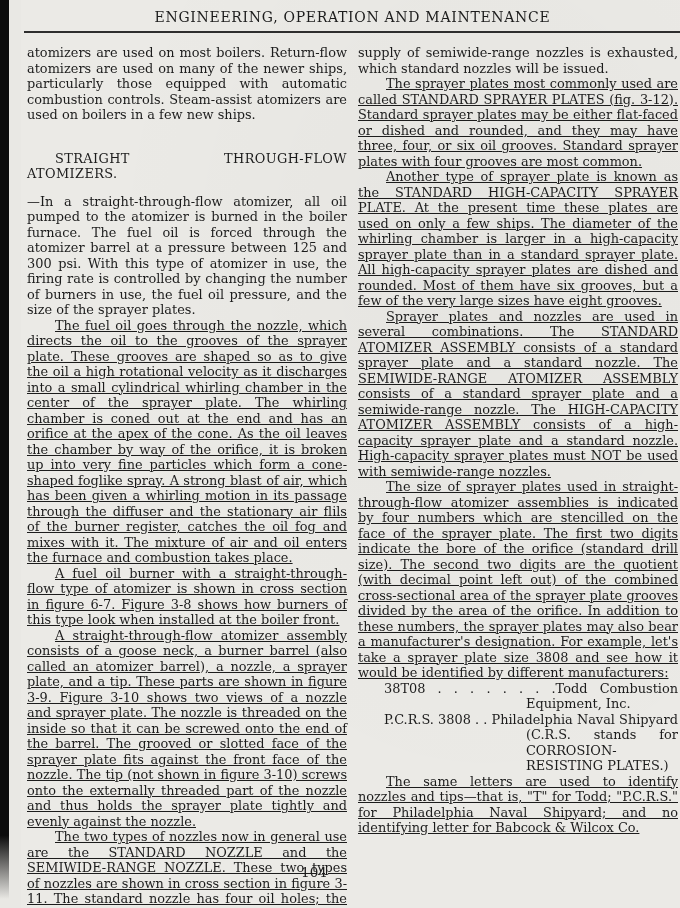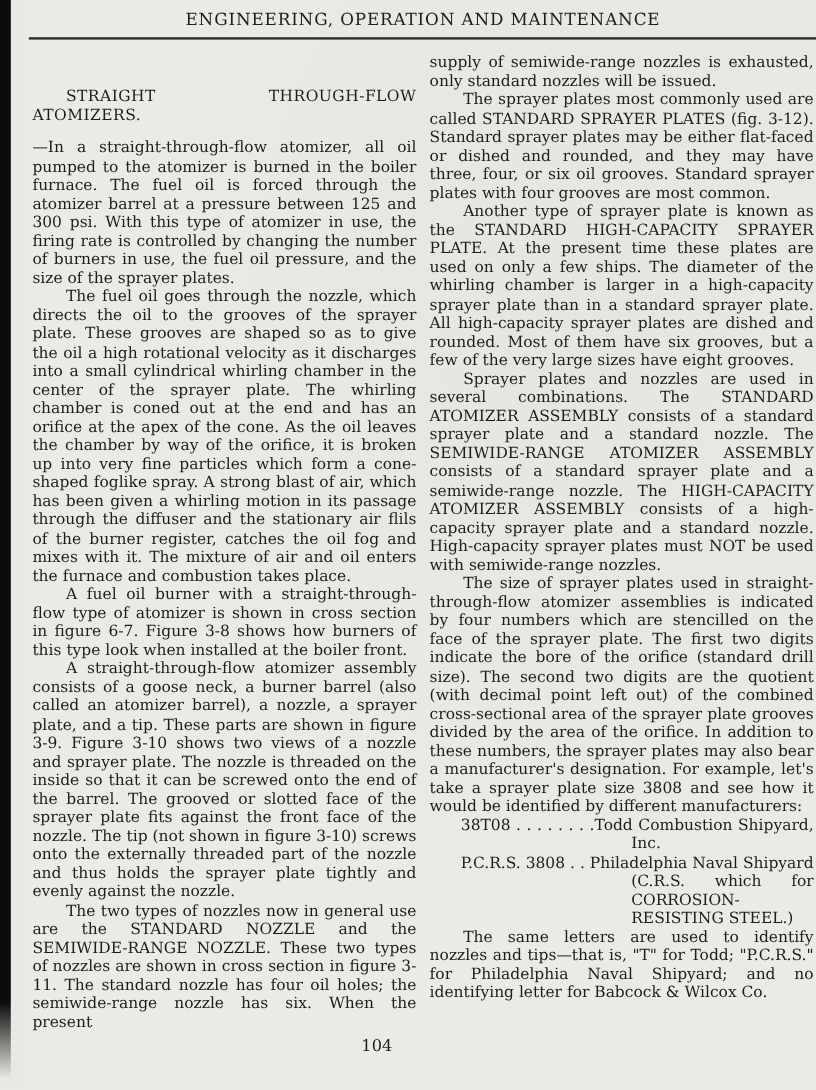--- a/index.html
+++ b/index.html
@@ -42,21 +42,21 @@
     gap:11px;
     padding:12px 5px 0 6px;
   }
   .col{
     width:320px;
     font-size:12.9px;
     line-height:15.5px;
     text-align:justify;
   }
   .para{margin:0;}
-  .indent{text-indent:28px;}
+  .indent{text-indent:28px;text-decoration:underline;}
   .section-heading{
     margin:28px 0 12px 0;
     text-indent:28px;
     text-align:justify;
     text-align-last:justify;
     letter-spacing:0.4px;
   }
   .mfr-list{margin:0;}
   .mfr-entry{
     padding-left:168px;
@@ -77,38 +77,39 @@
 <div class="scan-edge-right"></div>
 
 <div class="paper">
 
   <div class="page-header">ENGINEERING, OPERATION AND MAINTENANCE</div>
   <hr class="header-rule">
 
   <div class="columns">
 
     <div class="col">
+      <p class="para">atomizers are used on most boilers. Return-flow atomizers are used on many of the newer ships, particularly those equipped with automatic combustion controls. Steam-assist atomizers are used on boilers in a few new ships.</p>
       <p class="section-heading">STRAIGHT THROUGH-FLOW ATOMIZERS.</p>
       <p class="para">—In a straight-through-flow atomizer, all oil pumped to the atomizer is burned in the boiler furnace. The fuel oil is forced through the atomizer barrel at a pressure between 125 and 300 psi. With this type of atomizer in use, the firing rate is controlled by changing the number of burners in use, the fuel oil pressure, and the size of the sprayer plates.</p>
       <p class="para indent">The fuel oil goes through the nozzle, which directs the oil to the grooves of the sprayer plate. These grooves are shaped so as to give the oil a high rotational velocity as it discharges into a small cylindrical whirling chamber in the center of the sprayer plate. The whirling chamber is coned out at the end and has an orifice at the apex of the cone. As the oil leaves the chamber by way of the orifice, it is broken up into very fine particles which form a cone-shaped foglike spray. A strong blast of air, which has been given a whirling motion in its passage through the diffuser and the stationary air flils of the burner register, catches the oil fog and mixes with it. The mixture of air and oil enters the furnace and combustion takes place.</p>
       <p class="para indent">A fuel oil burner with a straight-through-flow type of atomizer is shown in cross section in figure 6-7. Figure 3-8 shows how burners of this type look when installed at the boiler front.</p>
       <p class="para indent">A straight-through-flow atomizer assembly consists of a goose neck, a burner barrel (also called an atomizer barrel), a nozzle, a sprayer plate, and a tip. These parts are shown in figure 3-9. Figure 3-10 shows two views of a nozzle and sprayer plate. The nozzle is threaded on the inside so that it can be screwed onto the end of the barrel. The grooved or slotted face of the sprayer plate fits against the front face of the nozzle. The tip (not shown in figure 3-10) screws onto the externally threaded part of the nozzle and thus holds the sprayer plate tightly and evenly against the nozzle.</p>
       <p class="para indent">The two types of nozzles now in general use are the STANDARD NOZZLE and the SEMIWIDE-RANGE NOZZLE. These two types of nozzles are shown in cross section in figure 3-11. The standard nozzle has four oil holes; the semiwide-range nozzle has six. When the present</p>
     </div>
 
     <div class="col">
-      <p class="para">supply of semiwide-range nozzles is exhausted, only standard nozzles will be issued.</p>
+      <p class="para">supply of semiwide-range nozzles is exhausted, which standard nozzles will be issued.</p>
       <p class="para indent">The sprayer plates most commonly used are called STANDARD SPRAYER PLATES (fig. 3-12). Standard sprayer plates may be either flat-faced or dished and rounded, and they may have three, four, or six oil grooves. Standard sprayer plates with four grooves are most common.</p>
       <p class="para indent">Another type of sprayer plate is known as the STANDARD HIGH-CAPACITY SPRAYER PLATE. At the present time these plates are used on only a few ships. The diameter of the whirling chamber is larger in a high-capacity sprayer plate than in a standard sprayer plate. All high-capacity sprayer plates are dished and rounded. Most of them have six grooves, but a few of the very large sizes have eight grooves.</p>
       <p class="para indent">Sprayer plates and nozzles are used in several combinations. The STANDARD ATOMIZER ASSEMBLY consists of a standard sprayer plate and a standard nozzle. The SEMIWIDE-RANGE ATOMIZER ASSEMBLY consists of a standard sprayer plate and a semiwide-range nozzle. The HIGH-CAPACITY ATOMIZER ASSEMBLY consists of a high-capacity sprayer plate and a standard nozzle. High-capacity sprayer plates must NOT be used with semiwide-range nozzles.</p>
       <p class="para indent">The size of sprayer plates used in straight-through-flow atomizer assemblies is indicated by four numbers which are stencilled on the face of the sprayer plate. The first two digits indicate the bore of the orifice (standard drill size). The second two digits are the quotient (with decimal point left out) of the combined cross-sectional area of the sprayer plate grooves divided by the area of the orifice. In addition to these numbers, the sprayer plates may also bear a manufacturer's designation. For example, let's take a sprayer plate size 3808 and see how it would be identified by different manufacturers:</p>
 
       <div class="mfr-list">
-        <div class="mfr-entry"><span>38T08</span><span> . . . . . . . .</span><span>Todd Combustion Shipyard, Inc.</span></div>
-        <div class="mfr-entry"><span>P.C.R.S. 3808</span><span> . . </span><span>Philadelphia Naval Shipyard (C.R.S. which for CORROSION- RESISTING STEEL.)</span></div>
+        <div class="mfr-entry"><span>38T08</span><span> . . . . . . . .</span><span>Todd Combustion Equipment, Inc.</span></div>
+        <div class="mfr-entry"><span>P.C.R.S. 3808</span><span> . . </span><span>Philadelphia Naval Shipyard (C.R.S. stands for CORROSION- RESISTING PLATES.)</span></div>
       </div>
 
       <p class="para indent">The same letters are used to identify nozzles and tips—that is, "T" for Todd; "P.C.R.S." for Philadelphia Naval Shipyard; and no identifying letter for Babcock &amp; Wilcox Co.</p>
     </div>
 
   </div>
 
   <div class="page-footer">104</div>
 
 </div>

